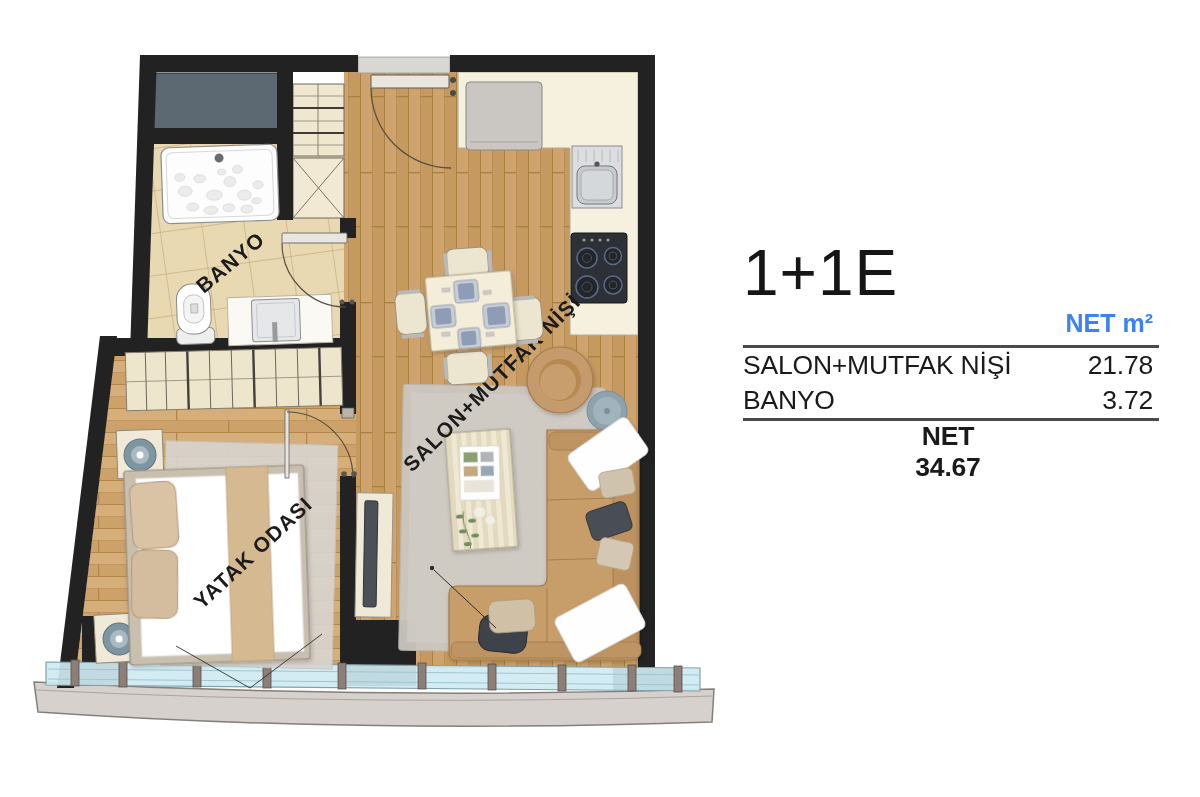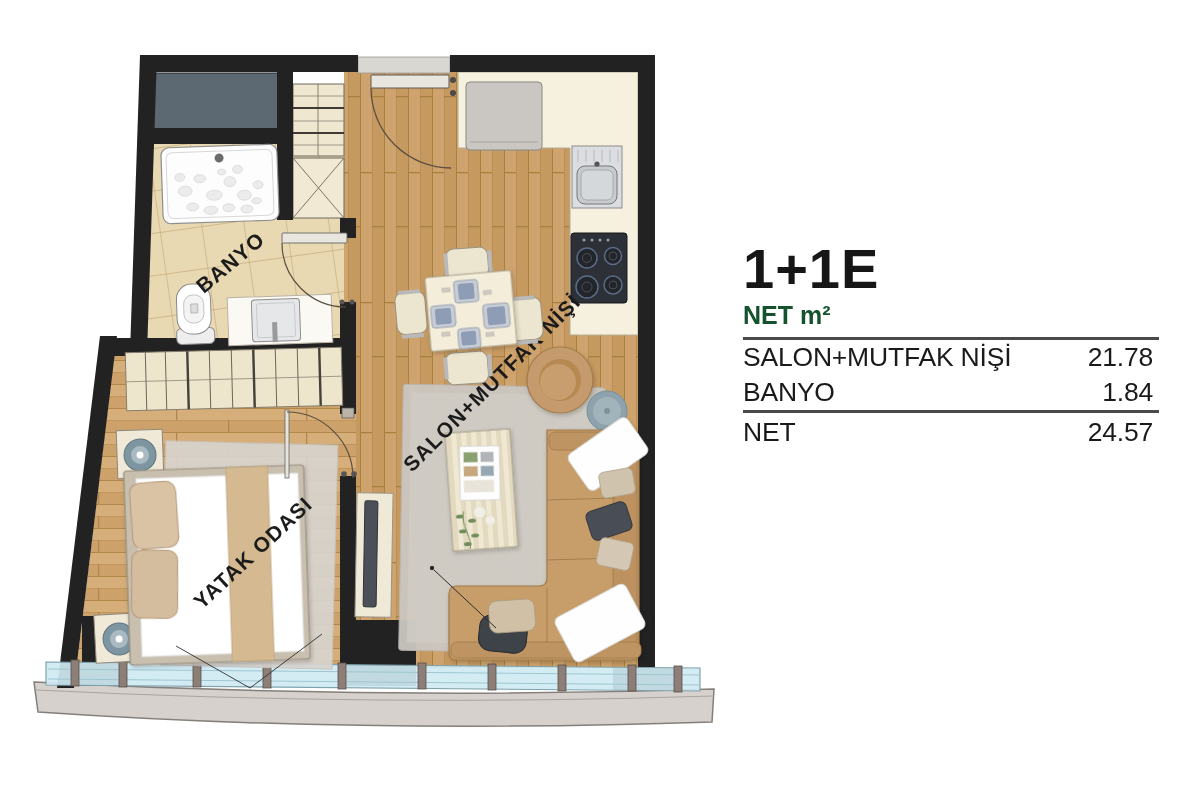--- a/index.html
+++ b/index.html
@@ -7,29 +7,29 @@
     width:1200px;height:797px;position:relative;background:#ffffff;
     font-family:"Liberation Sans",sans-serif;overflow:hidden;
   }
   .stage{position:absolute;inset:0;}
   svg{position:absolute;left:0;top:0;}
   svg text{font-family:"Liberation Sans",sans-serif;font-weight:600;fill:#1b1b1b;}
   .room-label{font-size:21px;letter-spacing:1.2px;}
 
   
   .panel{position:absolute;left:743px;top:241px;width:416px;color:#141414;}
-  .panel-title{font-size:56px;font-weight:700;letter-spacing:1px;line-height:1.0;color:#161616;}
+  .panel-title{font-size:64px;font-weight:400;letter-spacing:1px;line-height:1.0;color:#161616;}
   .area-table{margin-top:2px;}
-  .thead{font-size:25px;font-weight:700;padding:2px 6px 7px 0;color:#14532d;}
+  .thead{text-align:right;font-size:25px;font-weight:700;padding:2px 6px 7px 0;color:#3b82f6;}
   .rule{border-top:3px solid #4a4a4a;height:0;}
   .trow{display:flex;justify-content:space-between;align-items:center;height:35px;
         font-size:26.5px;letter-spacing:-0.2px;color:#1a1a1a;padding-right:6px;}
   .trow .lbl{white-space:nowrap;}
   .trow .val{text-align:left;}
-  .trow.bold{font-weight:400;height:38px;}
+  .trow.bold{font-weight:700;height:38px;flex-direction:column;}
 </style>
 </head>
 <body>
 
 <div class="stage">
 
 <svg width="740" height="797" viewBox="0 0 740 797">
   <defs>
     <pattern id="woodV" width="24" height="130" patternUnits="userSpaceOnUse">
       <rect width="24" height="130" fill="#cfa36d"></rect>
@@ -357,23 +357,23 @@
   <div class="panel-title">1+1E</div>
   <div class="area-table">
     <div class="thead">NET m²</div>
     <div class="rule"></div>
     <div class="trow">
       <span class="lbl">SALON+MUTFAK NİŞİ</span>
       <span class="val">21.78</span>
     </div>
     <div class="trow">
       <span class="lbl">BANYO</span>
-      <span class="val">1.84</span>
+      <span class="val">3.72</span>
     </div>
     <div class="rule"></div>
     <div class="trow bold">
       <span class="lbl">NET</span>
-      <span class="val">24.57</span>
+      <span class="val">34.67</span>
     </div>
   </div>
 </div>
 
 </div>
 
 </body></html>

